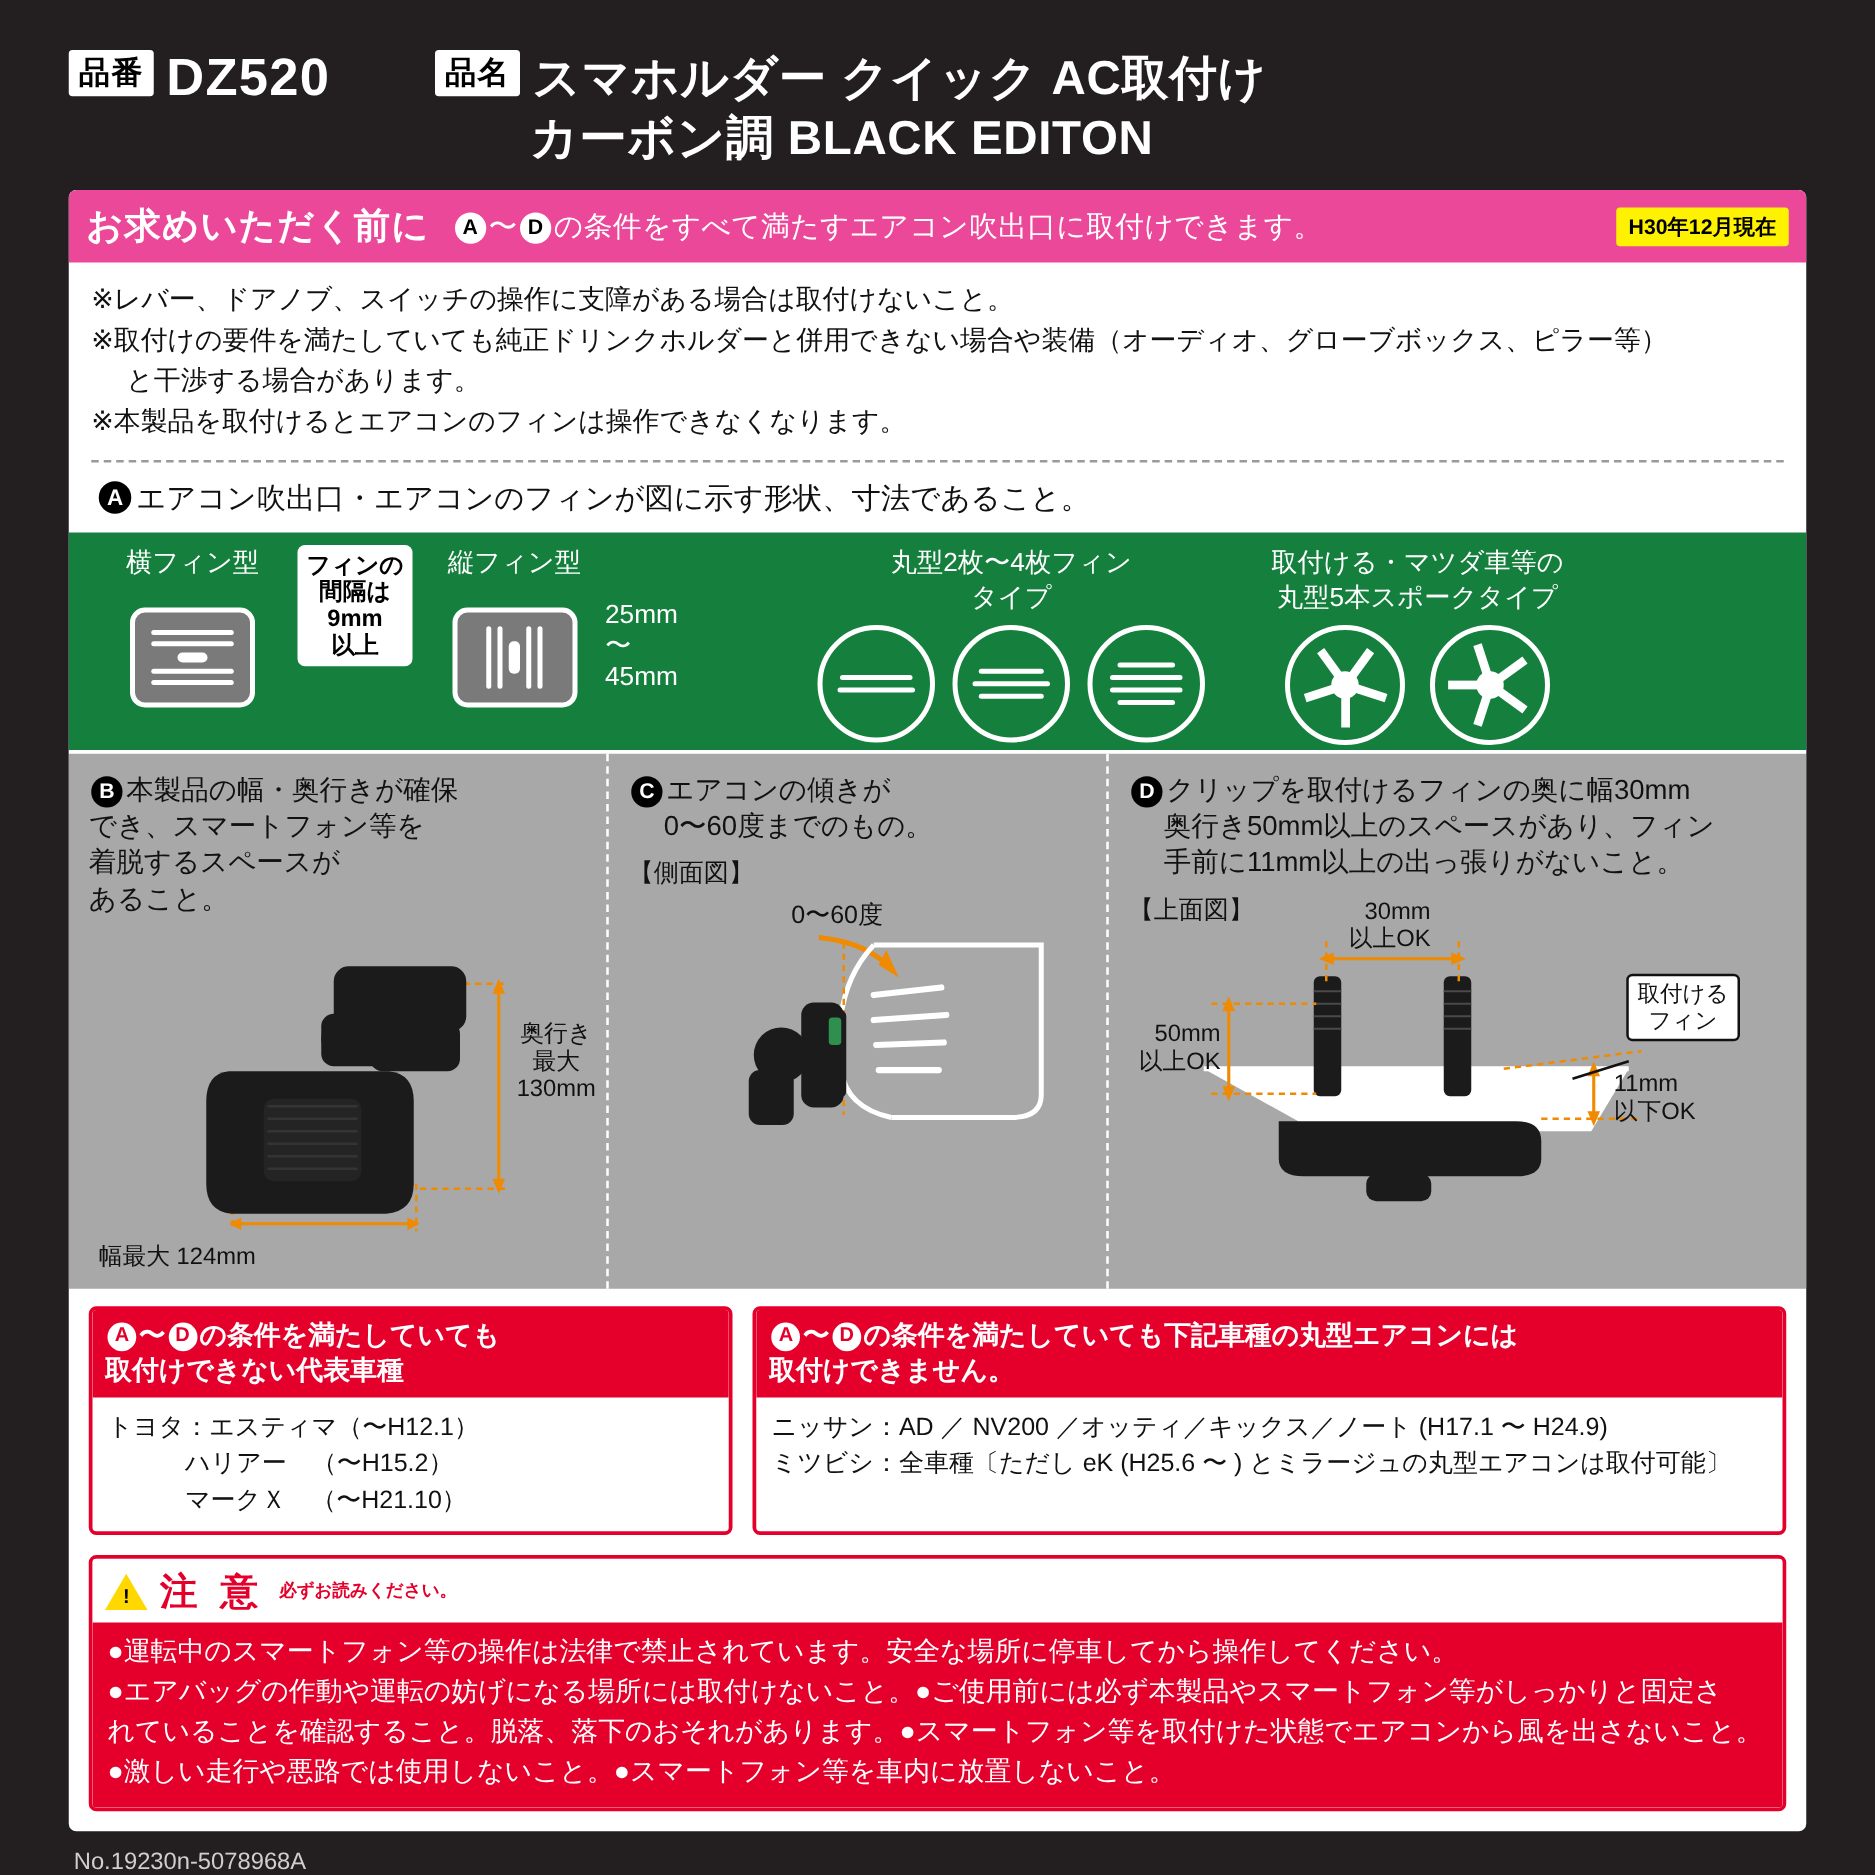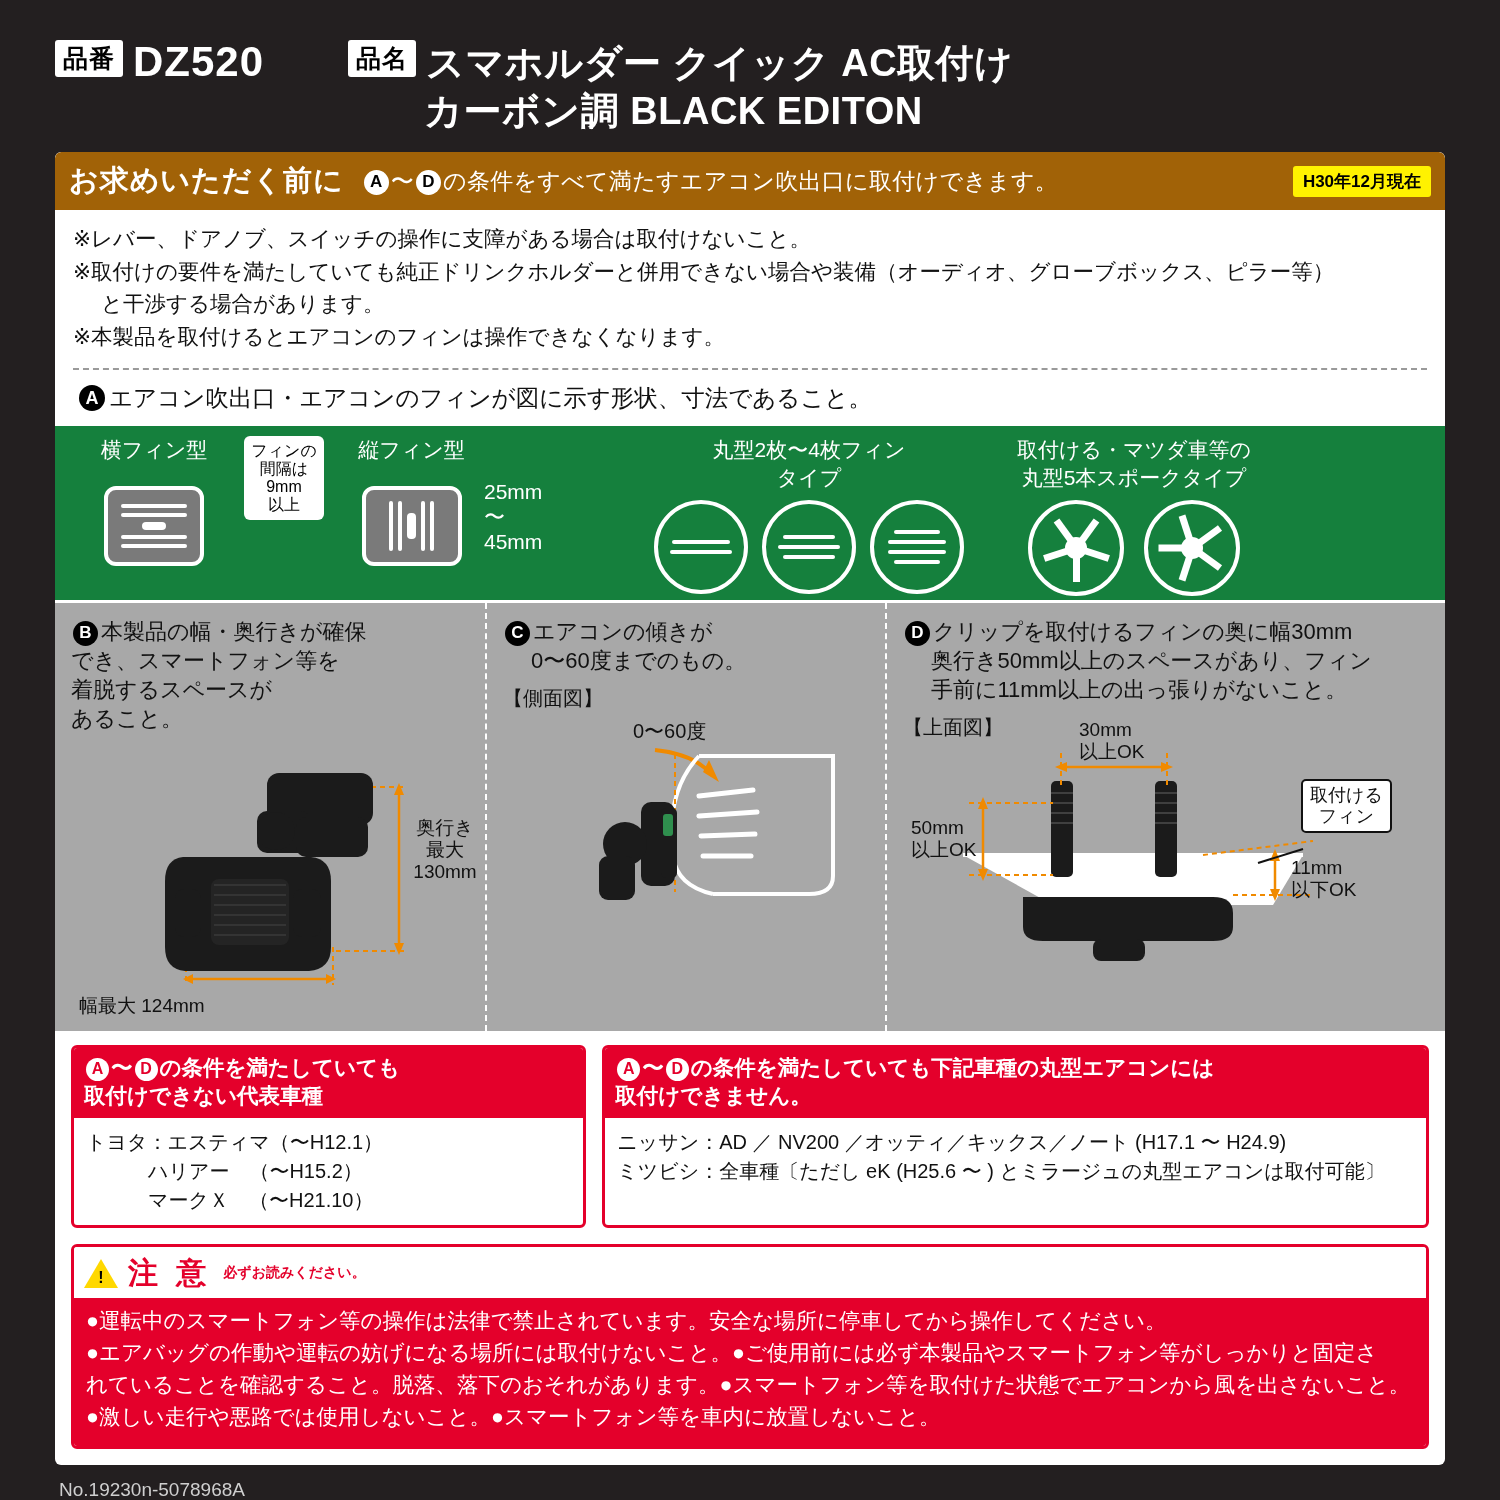--- a/index.html
+++ b/index.html
@@ -22,21 +22,21 @@
   .hdr-code{font-size:42px;font-weight:bold;letter-spacing:1px;line-height:44px;}
   .hdr-gap{width:60px;}
   .hdr-name{font-size:38px;font-weight:bold;line-height:46px;letter-spacing:0.5px;}
   .hdr-row{display:flex;align-items:flex-start;}
   .hdr-row2{margin-top:2px;padding-left:0;}
 
   
   .panel{background:#fff;border-radius:6px;padding:0;width:1390px;box-sizing:border-box;overflow:hidden;}
 
   .bar{
-    background:#a16207;color:#fff;display:flex;align-items:center;
+    background:#ec4899;color:#fff;display:flex;align-items:center;
     padding:9px 14px;border-radius:6px 6px 0 0;
   }
   .bar-title{font-size:29px;font-weight:bold;letter-spacing:1px;}
   .circ{
     display:inline-flex;align-items:center;justify-content:center;
     width:25px;height:25px;border-radius:50%;background:#fff;color:#000;
     font-size:17px;font-weight:bold;margin:0 2px;vertical-align:middle;
   }
   .bar-sub{font-size:23px;margin-left:18px;letter-spacing:0.3px;}
   .bar-date{
@@ -61,22 +61,22 @@
   .finlabel{font-size:21px;color:#fff;text-align:center;margin-bottom:8px;}
   .vent{
     width:92px;height:72px;border:4px solid #fff;border-radius:12px;background:#7a7a7a;
     display:flex;flex-direction:column;justify-content:center;align-items:center;gap:5px;
   }
   .vent .hline{width:66px;height:4px;background:#fff;border-radius:2px;}
   .vent .knob{width:24px;height:8px;background:#fff;border-radius:4px;}
   .vent.vertical{flex-direction:row;gap:5px;}
   .vent.vertical .vline{width:4px;height:50px;background:#fff;border-radius:2px;}
   .callout{
-    background:#fff;color:#000;border-radius:6px;font-size:16px;line-height:1.12;
-    padding:6px 7px;text-align:center;font-weight:normal;
+    background:#fff;color:#000;border-radius:6px;font-size:19px;line-height:1.12;
+    padding:6px 7px;text-align:center;font-weight:bold;
   }
   .circlevent{
     width:86px;height:86px;border-radius:50%;border:4px solid #fff;
     display:flex;flex-direction:column;justify-content:center;align-items:center;gap:6px;
   }
   .circlevent .hline{height:4px;background:#fff;border-radius:2px;}
   .spoke{width:88px;height:88px;border-radius:50%;border:4px solid #fff;position:relative;}
   .spoke i{position:absolute;left:50%;top:50%;width:7px;height:34px;background:#fff;
     transform-origin:50% 0;margin-left:-3.5px;}
   .spoke .hub{position:absolute;left:50%;top:50%;width:22px;height:22px;border-radius:50%;
@@ -84,21 +84,21 @@
 
   
   .bcd{display:flex;background:#a8a8a8;border-top:3px solid #fff;}
   .bcd .cell{padding:14px 16px;position:relative;box-sizing:border-box;}
   .cellB{width:430px;}
   .cellC{width:400px;border-left:2px dashed #fff;}
   .cellD{width:560px;border-left:2px dashed #fff;}
   .cell-title{font-size:22px;line-height:1.32;color:#111;}
   .cell-title .circ{background:#000;color:#fff;width:25px;height:25px;font-size:17px;margin-right:3px;}
   .bracket{font-size:20px;margin:10px 0 4px 0;}
-  .meas{font-size:19px;line-height:1.15;color:#111;text-align:left;}
+  .meas{font-size:19px;line-height:1.15;color:#111;text-align:right;}
 
   
   .redrow{display:flex;gap:16px;margin-top:14px;}
   .redbox{border:3px solid #e4002b;border-radius:6px;overflow:hidden;background:#fff;}
   .redbox .rhead{background:#e4002b;color:#fff;font-size:21.5px;font-weight:bold;padding:7px 10px;line-height:1.3;}
   .redbox .rhead .circ{background:#fff;color:#e4002b;width:23px;height:23px;font-size:16px;}
   .redbox .rbody{padding:10px 12px;font-size:20px;line-height:1.45;}
   .rb1{width:520px;}
   .rb2{width:838px;}
 

